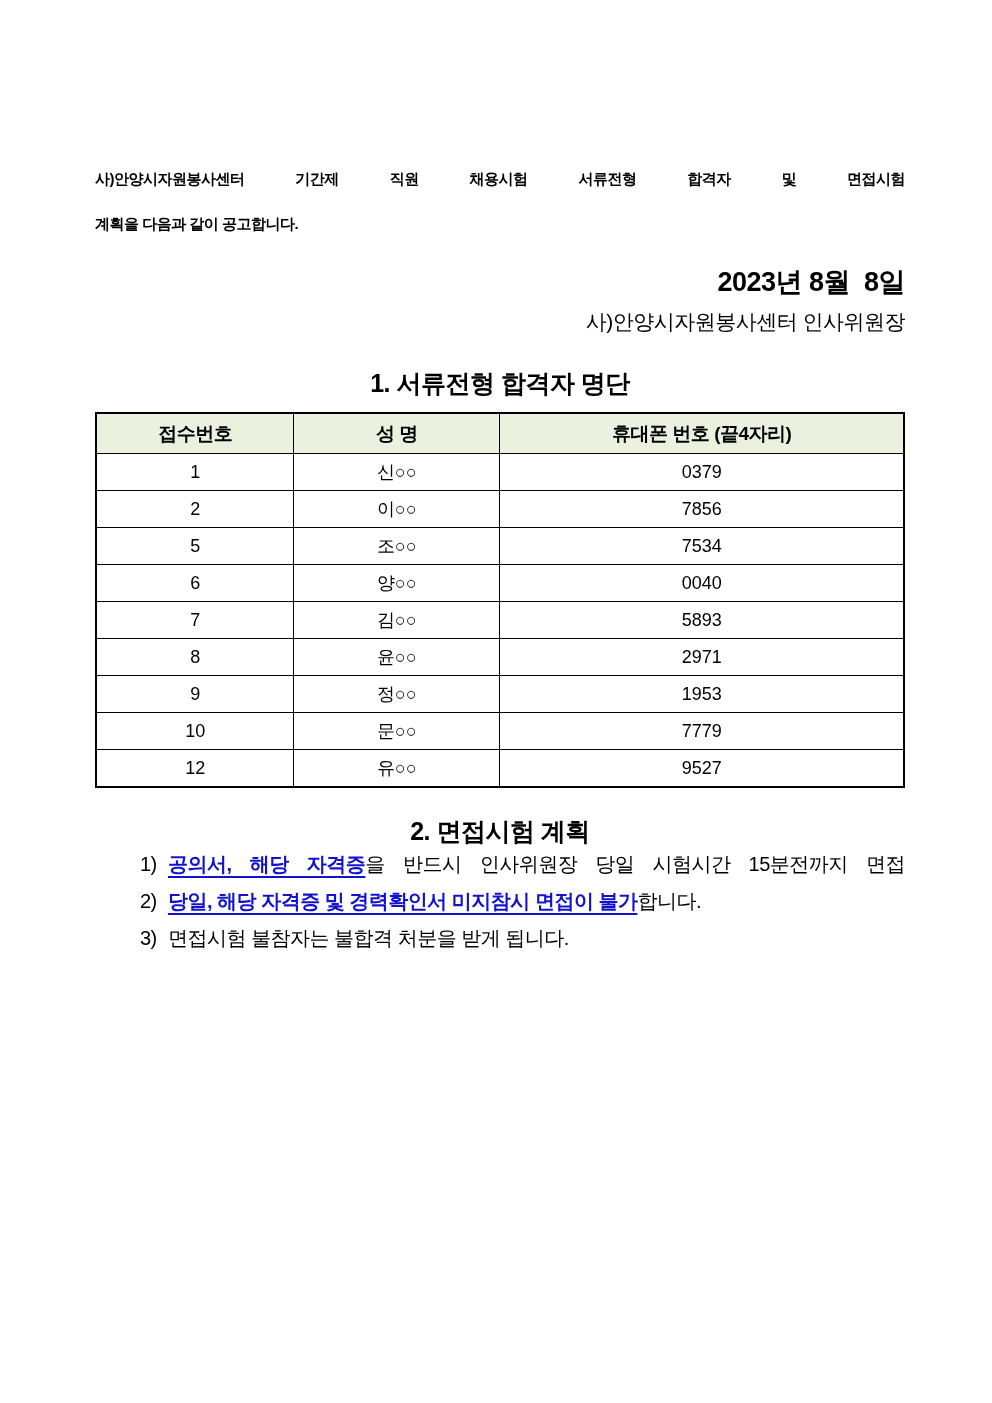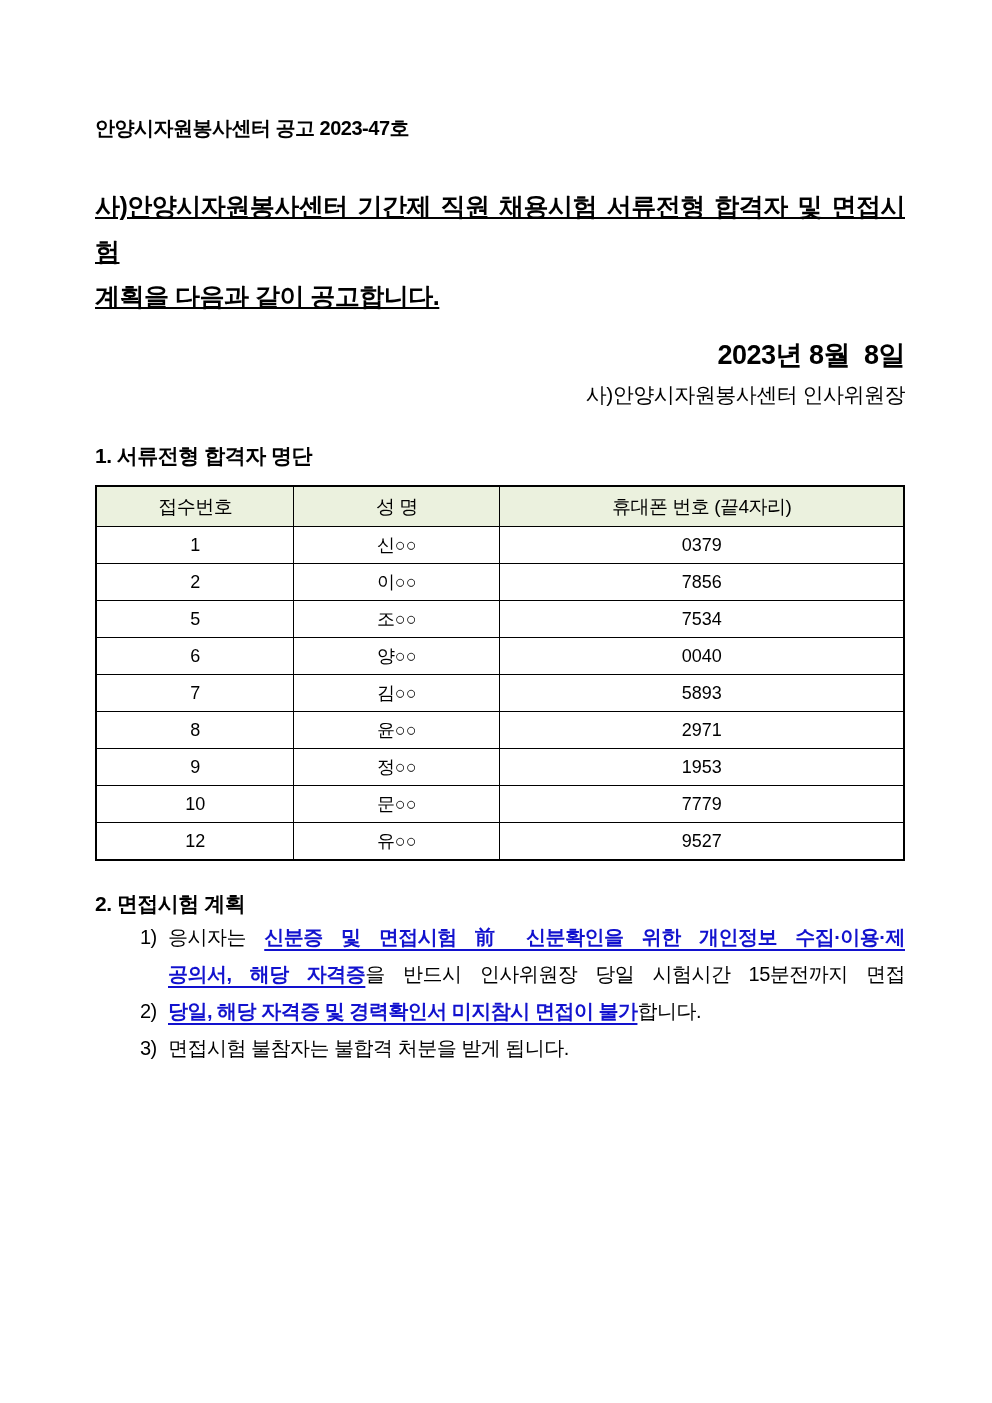--- a/index.html
+++ b/index.html
@@ -21,25 +21,24 @@
     padding: 114px 87px 0 95px;
   }
   .notice-no {
     font-size: 20px;
     font-weight: 700;
     line-height: 28px;
     letter-spacing: -0.5px;
   }
   .intro {
     margin-top: 42px;
-    font-size: 25px;
+    font-size: 15px;
     font-weight: 700;
     line-height: 45px;
     letter-spacing: -0.5px;
-    text-decoration: underline;
   }
   .intro-line1 {
     text-align: justify;
     text-align-last: justify;
   }
   .date-line {
     margin-top: 18px;
     text-align: right;
     font-size: 27px;
     font-weight: 700;
@@ -50,41 +49,42 @@
   .signer-line {
     margin-top: 4px;
     text-align: right;
     font-size: 21px;
     font-weight: 400;
     line-height: 36px;
     letter-spacing: -0.5px;
   }
   .sec-title {
     margin-top: 28px;
-    font-size: 21px;
+    font-size: 25px;
     font-weight: 700;
     line-height: 30px;
     letter-spacing: -0.5px;
+    text-align: center;
   }
   table.pass-table {
     width: 100%;
     border-collapse: collapse;
     margin-top: 14px;
     border: 2px solid #000;
   }
   .pass-table th, .pass-table td {
     border: 1px solid #000;
     text-align: center;
     vertical-align: middle;
     padding: 0;
   }
   .pass-table th {
     height: 39px;
     font-size: 19px;
-    font-weight: 400;
+    font-weight: 700;
     background: #EBF1DE;
     letter-spacing: -0.5px;
   }
   .pass-table td {
     height: 36px;
     font-size: 18px;
     font-weight: 400;
   }
   .sec2-list {
     margin-top: 3px;
@@ -116,21 +116,20 @@
     text-decoration: underline;
     text-decoration-thickness: 2px;
     text-underline-offset: 5px;
   }
 </style>
 </head>
 <body>
 
 <div class="page">
 
-  <div class="notice-no">안양시자원봉사센터 공고 2023-47호</div>
 
   <div class="intro">
     <div class="intro-line1">사)안양시자원봉사센터 기간제 직원 채용시험 서류전형 합격자 및 면접시험</div>
     <div class="intro-line2">계획을 다음과 같이 공고합니다.</div>
   </div>
 
   <div class="date-line">2023년 8월  8일</div>
   <div class="signer-line">사)안양시자원봉사센터 인사위원장</div>
 
   <div class="sec-title">1. 서류전형 합격자 명단</div>
@@ -197,21 +196,20 @@
       </tbody>
   </table>
 
   <div class="sec-title">2. 면접시험 계획</div>
 
 
   <div class="notes">
       <div class="note-item">
         <div class="note-num">1)</div>
         <div class="note-body">
-          <div class="note-line j"><span class="">응시자는 </span><span class="blue-strong">신분증 및 면접시험 前 신분확인을 위한 개인정보 수집·이용·제</span></div>
           <div class="note-line j"><span class="blue-strong">공의서, 해당 자격증</span><span class="">을 반드시 인사위원장 당일 시험시간 15분전까지 면접</span></div>
         </div>
       </div>
       <div class="note-item">
         <div class="note-num">2)</div>
         <div class="note-body">
           <div class="note-line"><span class="blue-strong">당일, 해당 자격증 및 경력확인서 미지참시 면접이 불가</span><span class="">합니다.</span></div>
         </div>
       </div>
       <div class="note-item">

